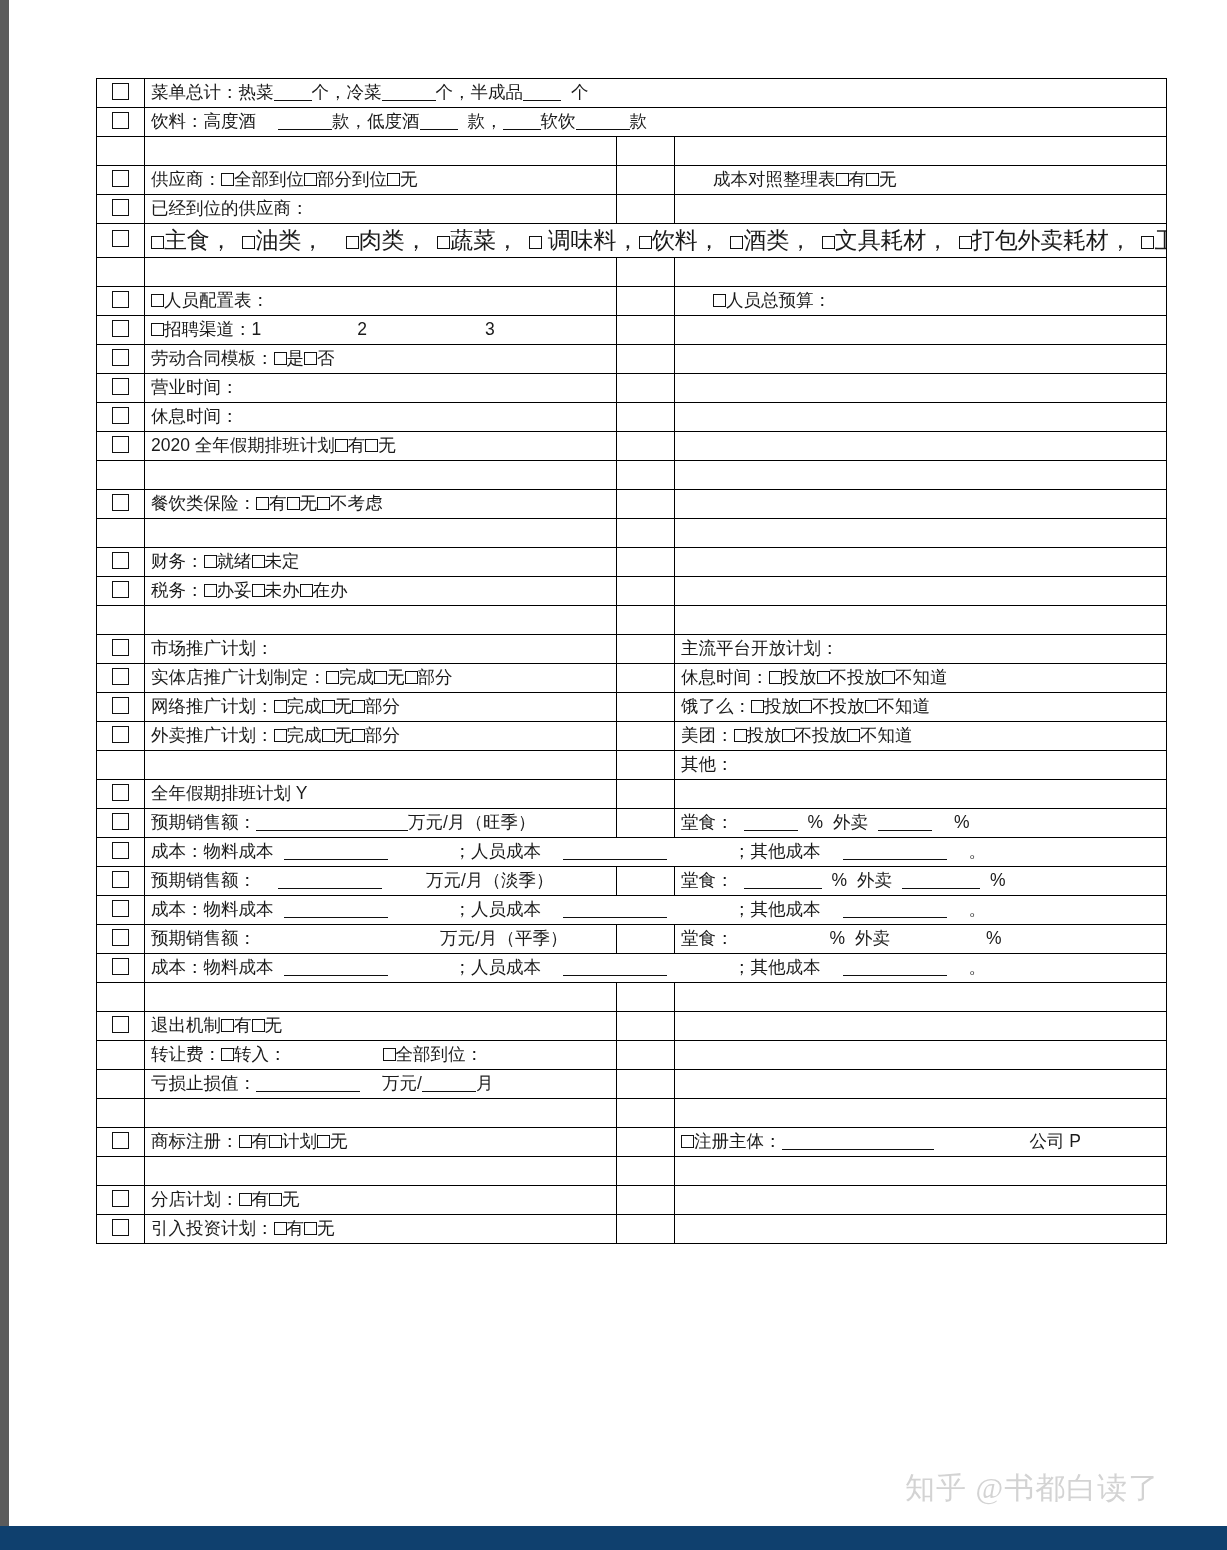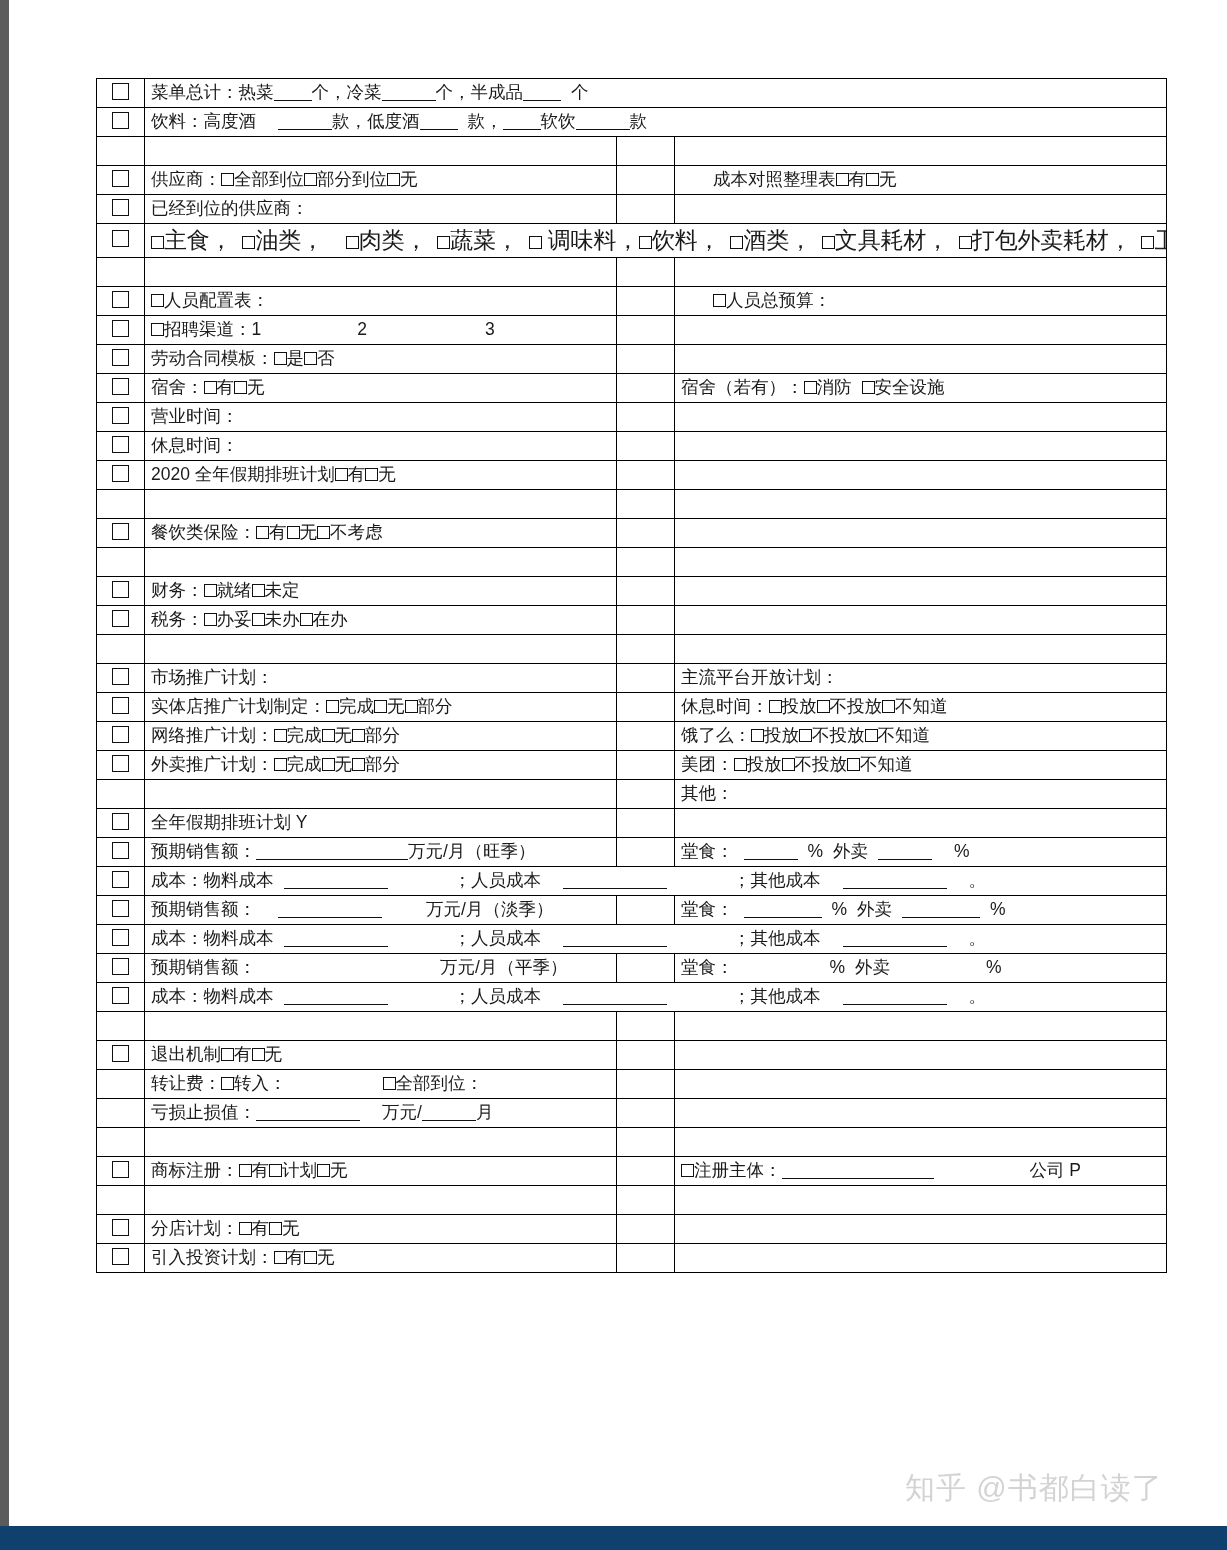--- a/index.html
+++ b/index.html
@@ -39,21 +39,21 @@
     width: 1209px;
     height: 1526px;
     background: #ffffff;
   }
 
   
   #watermark {
     position: absolute;
     left: 880px;
     top: 1468px;
-    font-family: Liberation Sans, sans-serif;
+    font-family: Liberation Serif, serif;
     font-size: 30px;
     color: rgba(120,120,120,0.33);
     letter-spacing: 1px;
     white-space: nowrap;
     user-select: none;
     pointer-events: none;
   }
 
   
   table.form {
@@ -204,26 +204,20 @@
         <td></td>
       </tr>
 
       <tr>
         <td class="cb"><span class="bx-lg"></span></td>
         <td><span>劳动合同模板：</span><span class="bx"></span><span>是</span><span class="bx"></span><span>否</span></td>
         <td class="mid"></td>
         <td></td>
       </tr>
 
-      <tr>
-        <td class="cb"><span class="bx-lg"></span></td>
-        <td><span>宿舍：</span><span class="bx"></span><span>有</span><span class="bx"></span><span>无</span></td>
-        <td class="mid"></td>
-        <td><span>宿舍（若有）：</span><span class="bx"></span><span>消防</span><span class="sp s10"></span><span class="bx"></span><span>安全设施</span></td>
-      </tr>
 
       <tr>
         <td class="cb"><span class="bx-lg"></span></td>
         <td><span>营业时间：</span></td>
         <td class="mid"></td>
         <td></td>
       </tr>
 
       <tr>
         <td class="cb"><span class="bx-lg"></span></td>

